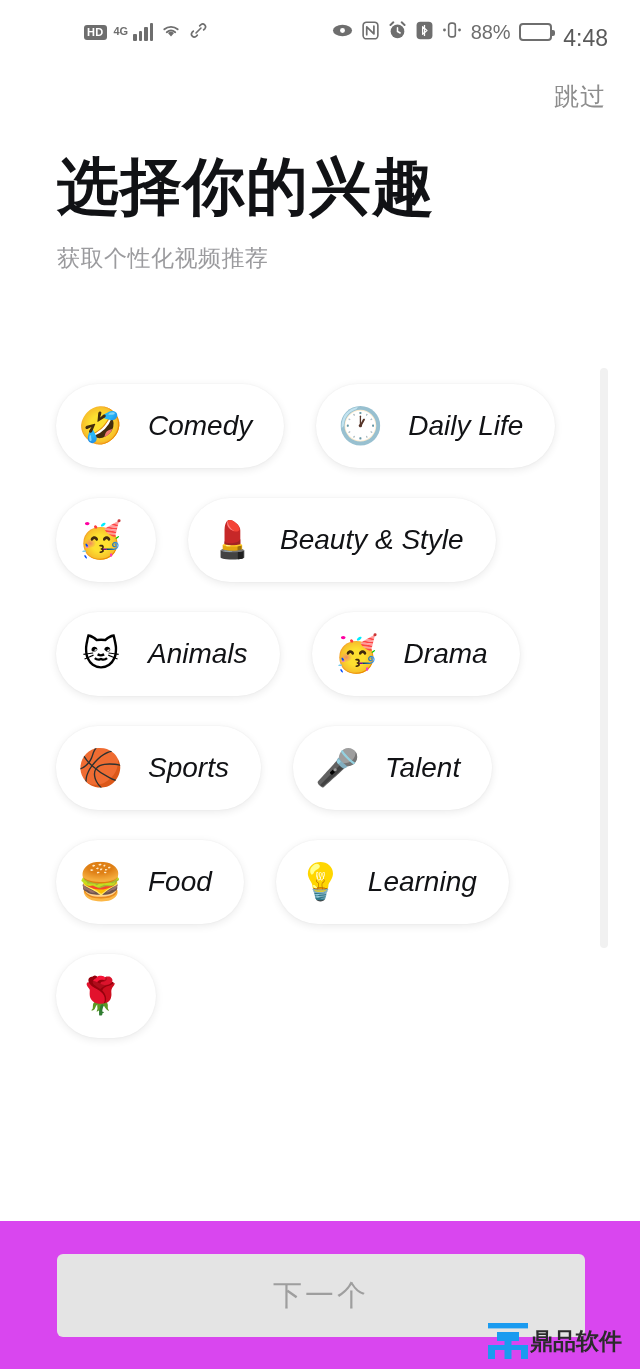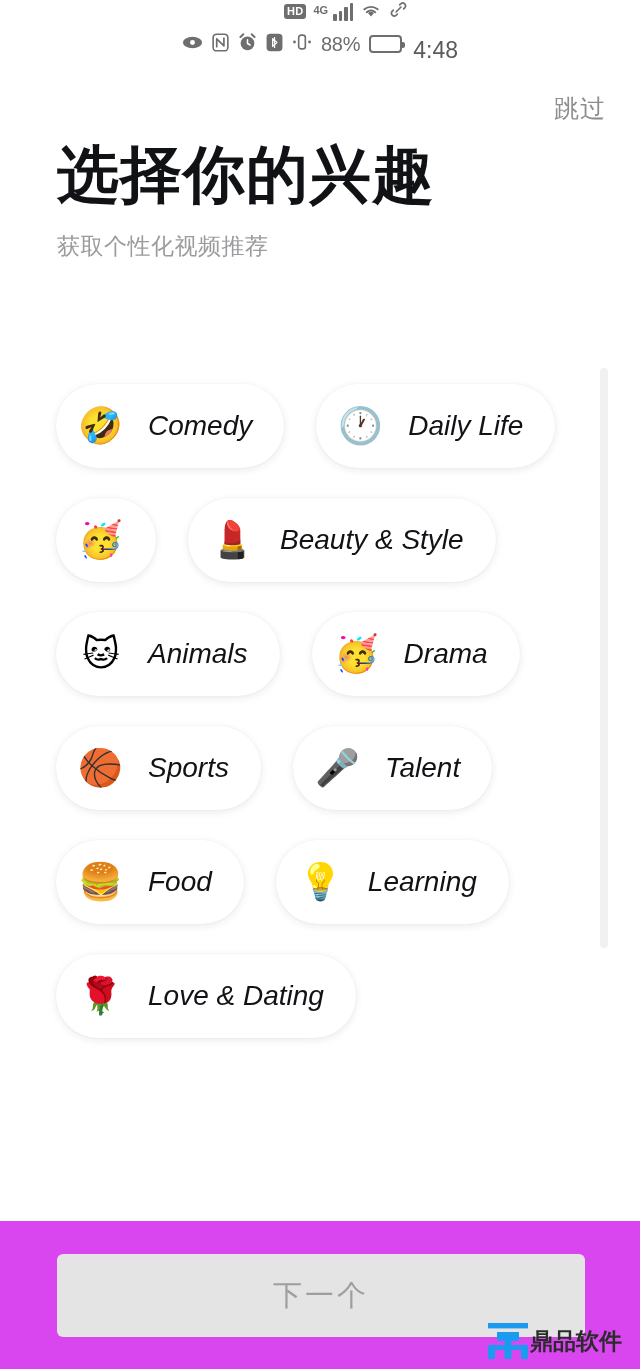--- a/index.html
+++ b/index.html
@@ -21,21 +21,20 @@
   .status-bar {
     position: absolute;
     top: 0; left: 0;
     width: 640px;
     height: 64px;
     display: flex;
     align-items: center;
     justify-content: space-between;
     padding: 0 32px;
     color: #6e6e6e;
-    flex-direction: column;
   }
   .status-left, .status-right {
     display: flex;
     align-items: center;
   }
   .status-left { gap: 7px; margin-left: 52px; }
   .status-right { gap: 9px; }
 
   .hd-badge {
     display: inline-flex;
@@ -106,21 +105,21 @@
     font-size: 23px;
     color: #5a5a5a;
     letter-spacing: 0px;
     margin-left: 2px;
     margin-top: 13px;
   }
 
   
   .skip-row {
     position: absolute;
-    top: 84px;
+    top: 72px;
     right: 0;
     width: 564px;
     height: 48px;
     display: flex;
     justify-content: flex-end;
     align-items: center;
     padding-right: 34px;
   }
   .skip-btn {
     font-size: 25px;
@@ -128,21 +127,21 @@
     background: none;
     border: none;
     font-family: inherit;
     cursor: pointer;
     letter-spacing: 1px;
   }
 
   
   .page-header {
     position: absolute;
-    top: 140px;
+    top: 152px;
     left: 57px;
     width: 560px;
   }
   .page-title {
     font-size: 62px;
     font-weight: 900;
     color: #111215;
     letter-spacing: 1px;
     line-height: 1.12;
     white-space: nowrap;
@@ -377,21 +376,20 @@
       <button class="chip">
         <span class="chip-emoji">🍔</span>
         <span class="chip-label">Food</span>
       </button>
       <button class="chip">
         <span class="chip-emoji">💡</span>
         <span class="chip-label">Learning</span>
       </button>
       <button class="chip">
         <span class="chip-emoji">🌹</span>
-        <span class="chip-label">Love &amp; Dating</span>
       </button>
     </div>
 </div>
 <div class="scrollbar"></div>
 
 <div class="bottom-area">
   <button class="next-btn">下一个</button>
   <div class="watermark">
     <svg class="wm-mark" viewBox="0 0 44 40">
       <g fill="#1a9bf0">

